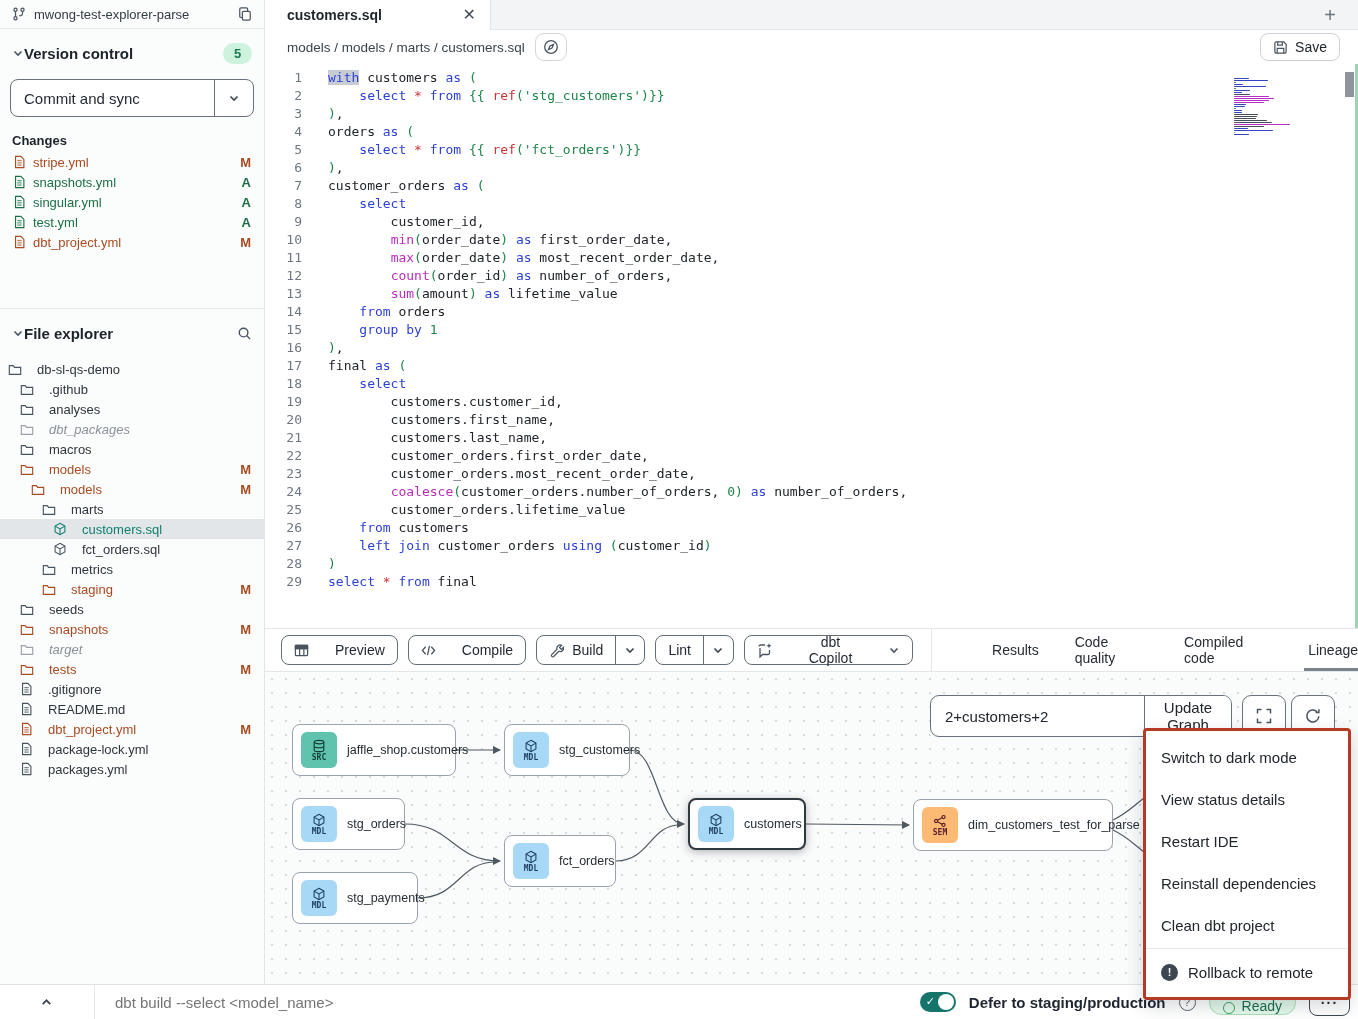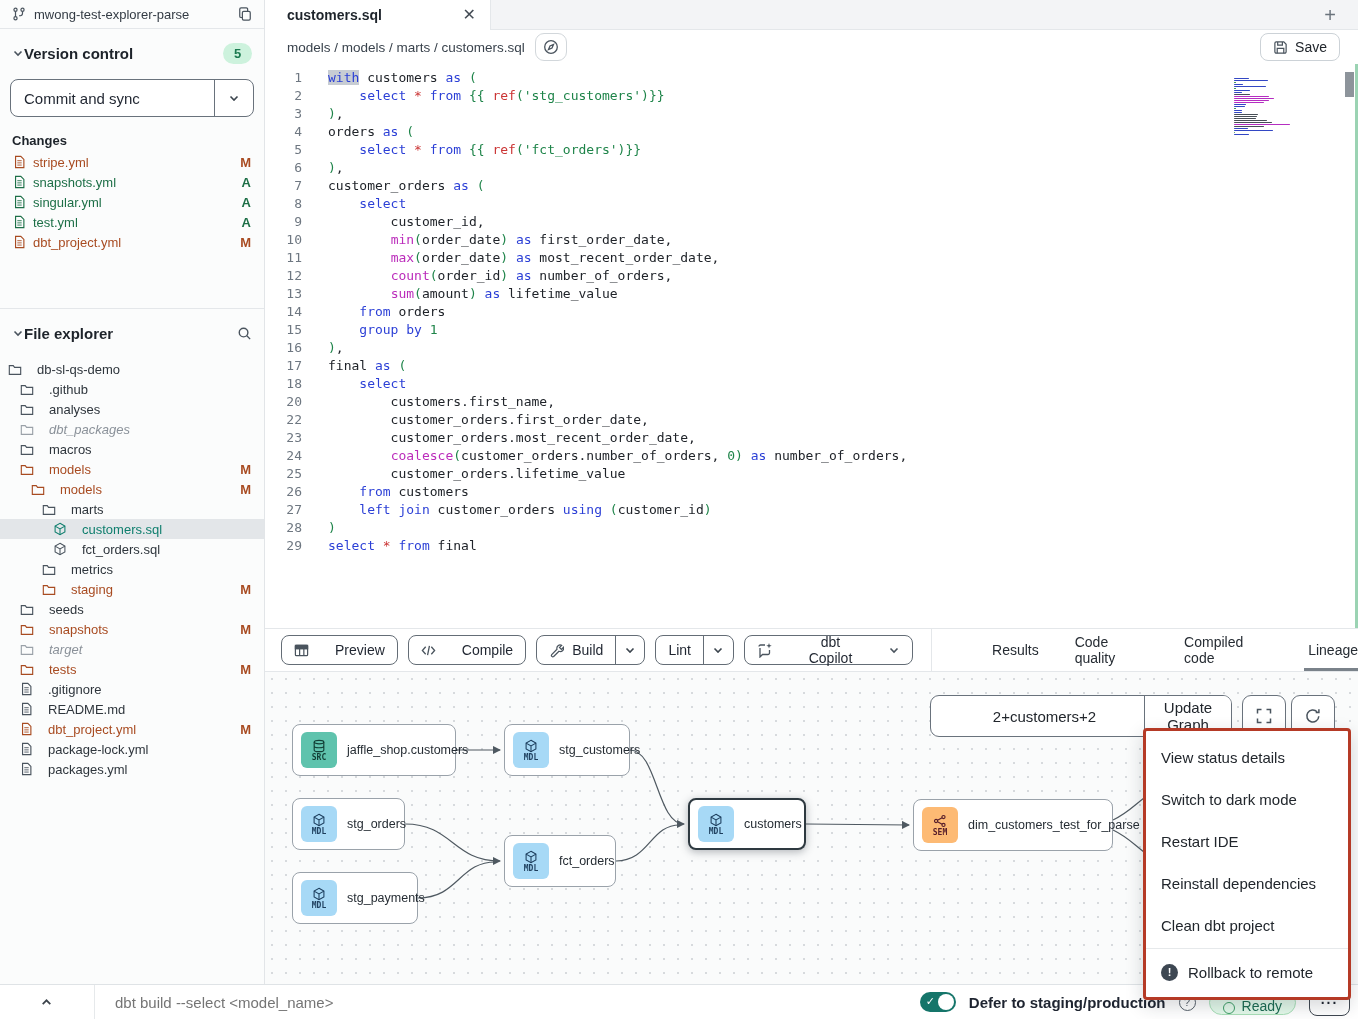--- a/index.html
+++ b/index.html
@@ -75,21 +75,21 @@
     background-size:14px 14px; overflow:hidden; }
   .edges { position:absolute; inset:0; }
   .lin-node { position:absolute; height:52px; background:#fff; border:1px solid #9aa2aa; border-radius:8px; display:flex; align-items:center; padding:0 8px; gap:10px; cursor:pointer; }
   .lin-node.sel { border:2px solid #2e3940; box-shadow:0 2px 8px rgba(40,50,60,.35); }
   .lin-node .nbadge { width:36px; height:36px; border-radius:6px; display:flex; flex-direction:column; align-items:center; justify-content:center; flex:0 0 auto; }
   .lin-node .nbadge .bt { font-size:8px; font-weight:700; line-height:9px; font-family:"DejaVu Sans Mono", monospace; }
   .lin-node .nname { font-size:12.5px; color:#262d34; white-space:nowrap; }
   .b-src { background:#5fc3ad; color:#123f35; } .b-mdl { background:#a7d9f6; color:#1c3d5c; } .b-sem { background:#fdba74; color:#571e2b; }
   .lin-toolbar { position:absolute; top:23px; right:23px; display:flex; gap:10px; align-items:center; }
   .sel-group { display:flex; align-items:stretch; height:42px; width:302px; background:#fff; border:1px solid #69727c; border-radius:9px; overflow:hidden; }
-  .sel-input { flex:1; border:none; outline:none; padding-left:14px; font-size:15px; color:#21262c; font-family:inherit; background:transparent;text-align:center; }
+  .sel-input { flex:1; border:none; outline:none; padding-left:14px; font-size:15px; color:#21262c; font-family:inherit; background:transparent; }
   .upd-btn { width:108px; border:none; border-left:1px solid #69727c; background:#fff; font-size:15px; color:#21262c; font-family:inherit; cursor:pointer; }
   .lin-iconbtn { width:44px; height:42px; background:#fff; border:1px solid #69727c; border-radius:9px; display:flex; align-items:center; justify-content:center; color:#2e353c; cursor:pointer; }
   .lin-iconbtn + .lin-iconbtn { margin-left:-5px; }
 
   
   .context-menu { position:absolute; left:1143px; top:728px; width:208px; background:#fff; border:3px solid #b53a26; border-radius:4px; box-shadow:0 6px 18px rgba(30,40,50,.18); z-index:60; padding:5px 0 4px 0; }
   .menu-item { height:42px; display:flex; align-items:center; padding-left:15px; font-size:15px; color:#21262c; cursor:pointer; gap:10px; }
   .menu-div { border-top:1px solid #e6e9eb; margin:2px 0; }
   .warn-circ { width:17px; height:17px; border-radius:50%; background:#3d4752; color:#fff; font-size:11px; font-weight:700; display:inline-flex; align-items:center; justify-content:center; flex:0 0 auto; }
 
@@ -450,21 +450,23 @@
           <div class="code-line"><span class="ln">9</span><span class="tk-pl">        customer_id,</span></div>
           <div class="code-line"><span class="ln">10</span><span class="tk-pl">        </span><span class="tk-fn">min</span><span class="tk-grn">(</span><span class="tk-pl">order_date</span><span class="tk-grn">)</span><span class="tk-pl"> </span><span class="tk-kw">as</span><span class="tk-pl"> first_order_date,</span></div>
           <div class="code-line"><span class="ln">11</span><span class="tk-pl">        </span><span class="tk-fn">max</span><span class="tk-grn">(</span><span class="tk-pl">order_date</span><span class="tk-grn">)</span><span class="tk-pl"> </span><span class="tk-kw">as</span><span class="tk-pl"> most_recent_order_date,</span></div>
           <div class="code-line"><span class="ln">12</span><span class="tk-pl">        </span><span class="tk-fn">count</span><span class="tk-grn">(</span><span class="tk-pl">order_id</span><span class="tk-grn">)</span><span class="tk-pl"> </span><span class="tk-kw">as</span><span class="tk-pl"> number_of_orders,</span></div>
           <div class="code-line"><span class="ln">13</span><span class="tk-pl">        </span><span class="tk-fn">sum</span><span class="tk-grn">(</span><span class="tk-pl">amount</span><span class="tk-grn">)</span><span class="tk-pl"> </span><span class="tk-kw">as</span><span class="tk-pl"> lifetime_value</span></div>
           <div class="code-line"><span class="ln">14</span><span class="tk-pl">    </span><span class="tk-kw">from</span><span class="tk-pl"> orders</span></div>
           <div class="code-line"><span class="ln">15</span><span class="tk-pl">    </span><span class="tk-kw">group by</span><span class="tk-pl"> </span><span class="tk-grn">1</span></div>
           <div class="code-line"><span class="ln">16</span><span class="tk-grn">)</span><span class="tk-pl">,</span></div>
           <div class="code-line"><span class="ln">17</span><span class="tk-pl">final </span><span class="tk-kw">as</span><span class="tk-grn"> (</span></div>
           <div class="code-line"><span class="ln">18</span><span class="tk-pl">    </span><span class="tk-kw">select</span></div>
+          <div class="code-line"><span class="ln">19</span><span class="tk-pl">        customers.customer_id,</span></div>
           <div class="code-line"><span class="ln">20</span><span class="tk-pl">        customers.first_name,</span></div>
+          <div class="code-line"><span class="ln">21</span><span class="tk-pl">        customers.last_name,</span></div>
           <div class="code-line"><span class="ln">22</span><span class="tk-pl">        customer_orders.first_order_date,</span></div>
           <div class="code-line"><span class="ln">23</span><span class="tk-pl">        customer_orders.most_recent_order_date,</span></div>
           <div class="code-line"><span class="ln">24</span><span class="tk-pl">        </span><span class="tk-fn">coalesce</span><span class="tk-grn">(</span><span class="tk-pl">customer_orders.number_of_orders, </span><span class="tk-grn">0)</span><span class="tk-pl"> </span><span class="tk-kw">as</span><span class="tk-pl"> number_of_orders,</span></div>
           <div class="code-line"><span class="ln">25</span><span class="tk-pl">        customer_orders.lifetime_value</span></div>
           <div class="code-line"><span class="ln">26</span><span class="tk-pl">    </span><span class="tk-kw">from</span><span class="tk-pl"> customers</span></div>
           <div class="code-line"><span class="ln">27</span><span class="tk-pl">    </span><span class="tk-kw">left join</span><span class="tk-pl"> customer_orders </span><span class="tk-kw">using</span><span class="tk-pl"> </span><span class="tk-grn">(</span><span class="tk-pl">customer_id</span><span class="tk-grn">)</span></div>
           <div class="code-line"><span class="ln">28</span><span class="tk-grn">)</span></div>
           <div class="code-line"><span class="ln">29</span><span class="tk-kw">select</span><span class="tk-pl"> </span><span class="tk-red">*</span><span class="tk-pl"> </span><span class="tk-kw">from</span><span class="tk-pl"> final</span></div>
         </div>
       <div class="minimap">
@@ -694,22 +696,22 @@
                 <path d="M13.9 1.3v3.2h-3.2"></path>
               </svg>
           </span>
         </button>
       </div>
     </div>
 
   </main>
 
   <div class="context-menu" id="ctx-menu">
+      <div class="menu-item">Switch to dark mode</div>
       <div class="menu-item">View status details</div>
-      <div class="menu-item">Switch to dark mode</div>
       <div class="menu-item">Restart IDE</div>
       <div class="menu-item">Reinstall dependencies</div>
       <div class="menu-item">Clean dbt project</div>
       <div class="menu-div"></div>
       <div class="menu-item">
         <span class="warn-circ">!</span>
         <span>Rollback to remote</span>
       </div>
     </div>
 

